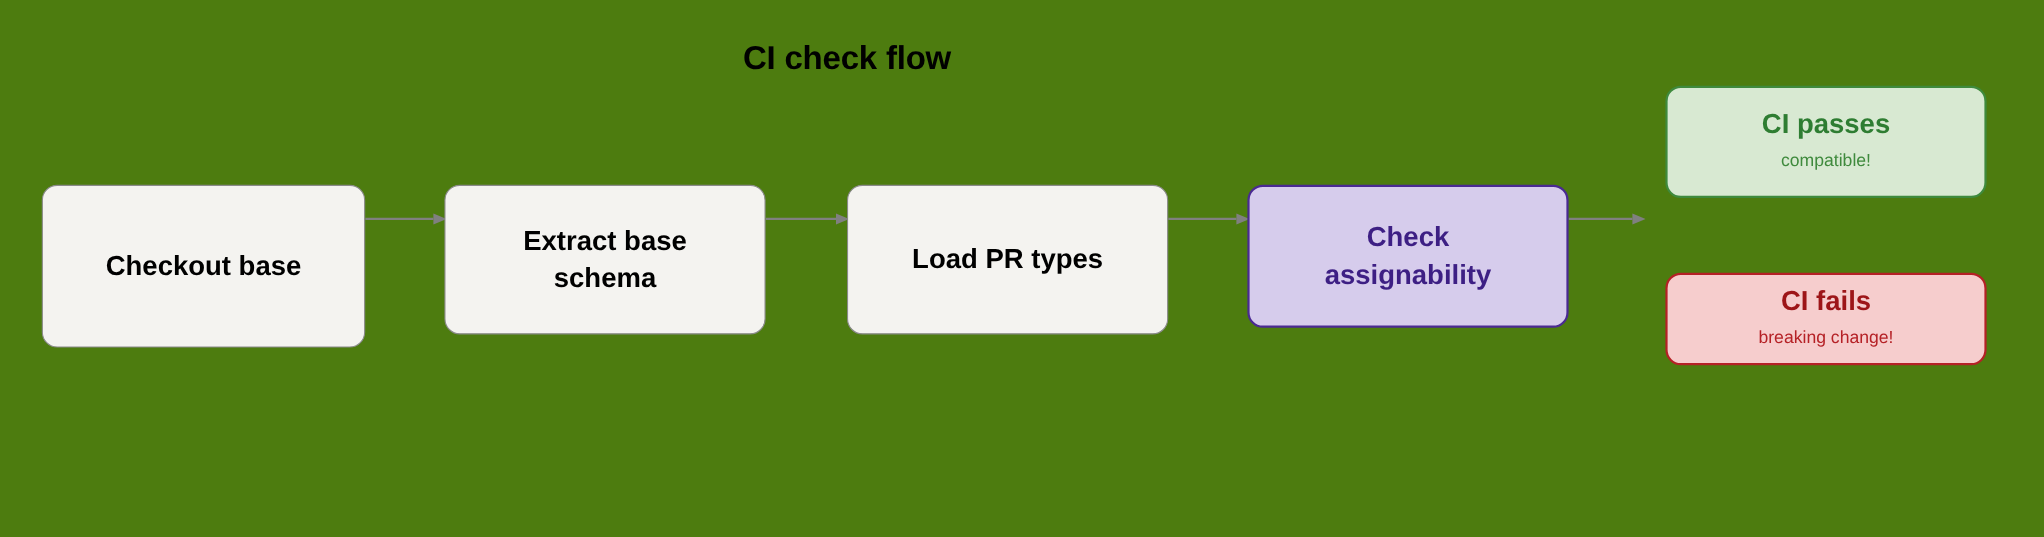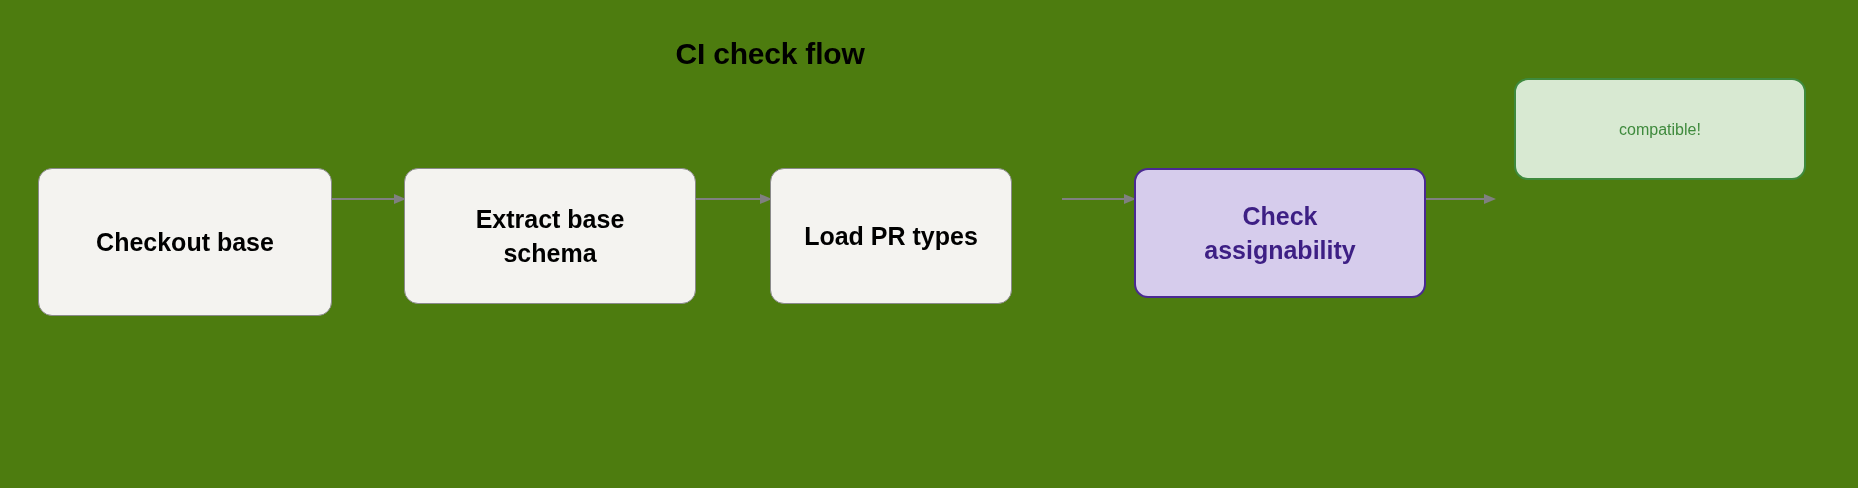--- a/index.html
+++ b/index.html
@@ -81,21 +81,21 @@
     background: #f6cdcd;
     border: 2px solid #b52126;
     color: #9d1518;
   }
   .node.failure .line-main { color: #9d1518; }
   .node.failure .line-sub  { color: #b52126; }
 
   
   #node-checkout-base      { left: 38px;   top: 168px; width: 294px; height: 148px; }
   #node-extract-base-schema{ left: 404px;  top: 168px; width: 292px; height: 136px; }
-  #node-load-pr-types      { left: 770px;  top: 168px; width: 242px; height: 136px; }
+  #node-load-pr-types      { left: 770px;  top: 168px; width: 292px; height: 136px; }
   #node-check-assignability{ left: 1134px; top: 168px; width: 292px; height: 130px; }
   #node-ci-passes          { left: 1514px; top: 78px;  width: 292px; height: 102px; }
   #node-ci-fails           { left: 1514px; top: 248px; width: 292px; height: 84px;  }
 
   
   .arrow {
     position: absolute;
     height: 14px;
     display: block;
   }
@@ -143,17 +143,22 @@
     <div class="line-main">Check
 assignability</div>
   </div>
 
   <svg class="arrow" id="arrow-4" viewBox="0 0 70 14" preserveAspectRatio="none">
     <line x1="0" y1="7" x2="58" y2="7" stroke="#808080" stroke-width="2"></line>
     <polygon points="58,2 70,7 58,12" fill="#808080"></polygon>
   </svg>
 
   <div class="node success" id="node-ci-passes">
+    <div class="line-main">CI passes</div>
     <div class="line-sub">compatible!</div>
   </div>
 
+  <div class="node failure" id="node-ci-fails">
+    <div class="line-main">CI fails</div>
+    <div class="line-sub">breaking change!</div>
+  </div>
 
 </div>
 
 </body></html>

